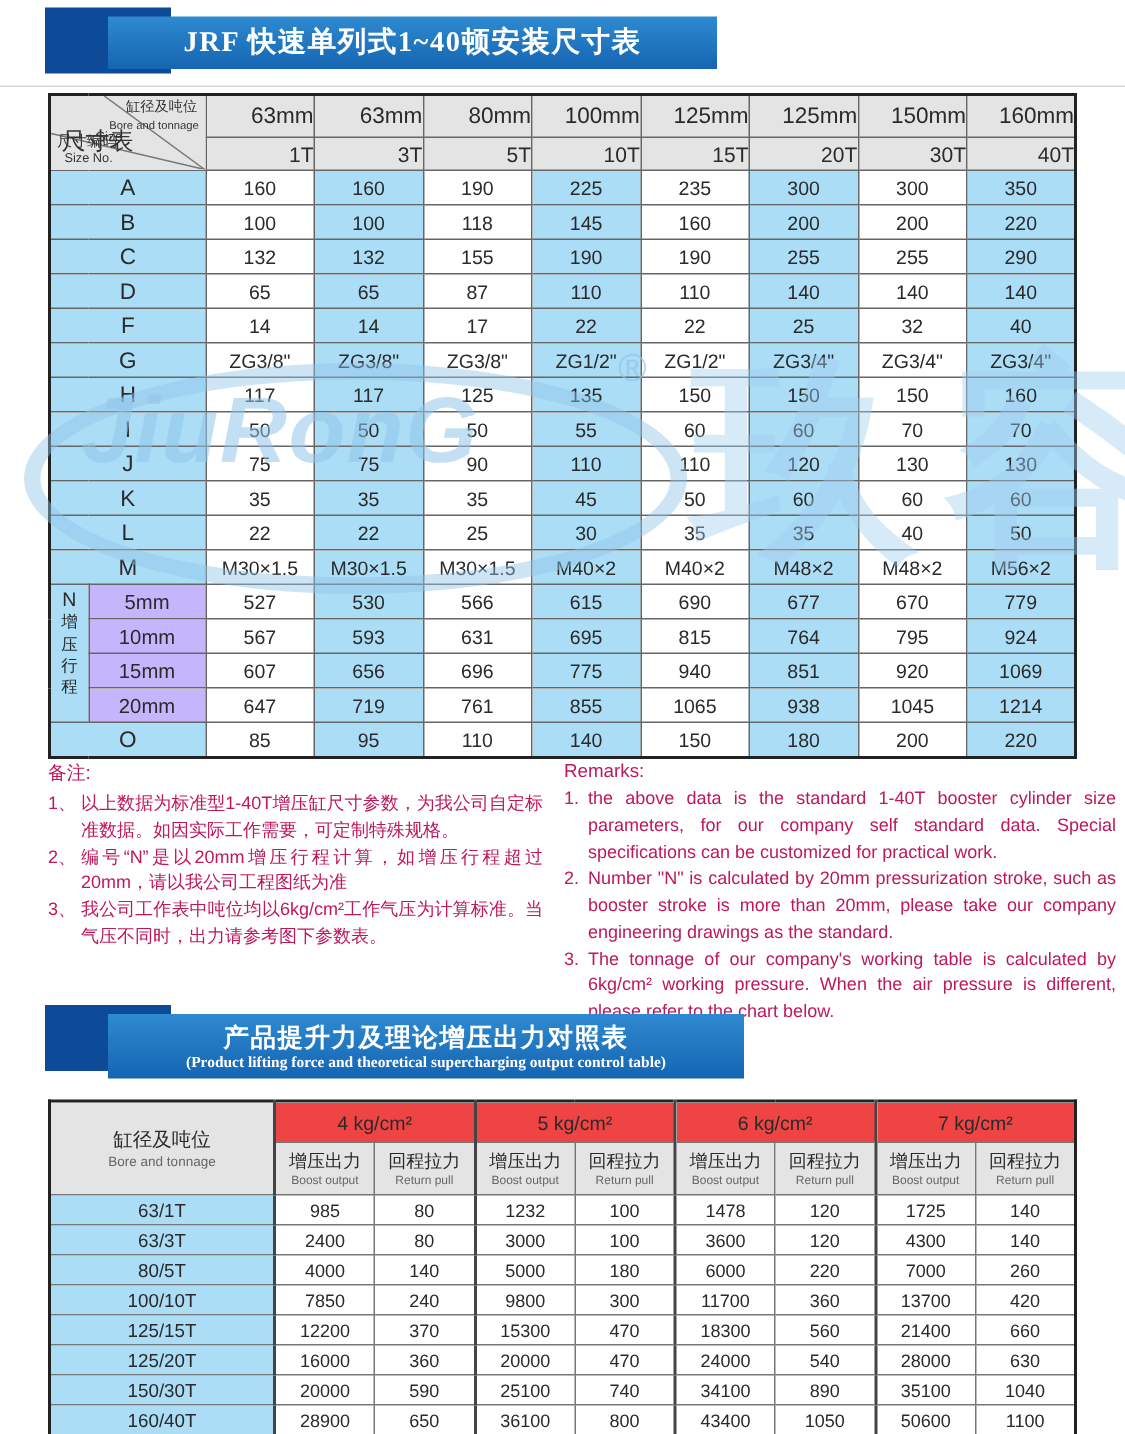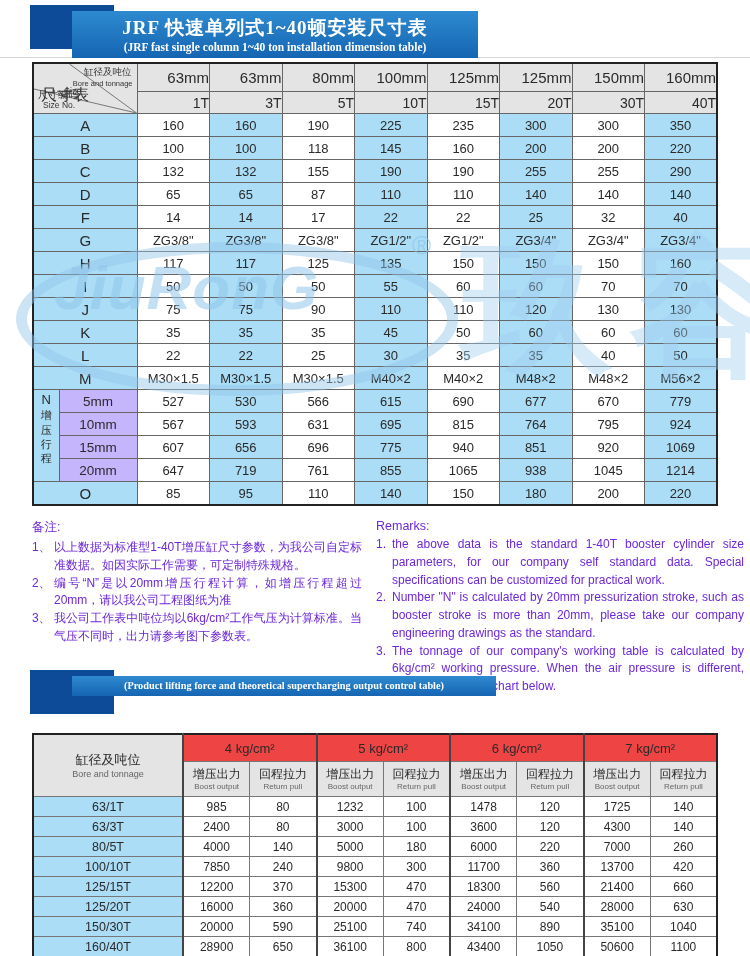--- a/index.html
+++ b/index.html
@@ -41,21 +41,21 @@
   .corner svg{position:absolute;left:0;top:0;width:100%;height:100%;}
   .corner span{position:absolute;color:#333;line-height:1.15;}
   .ctl{left:7px;top:22px;font-size:16px;}
   .ctl-en{left:30px;top:22px;font-size:9px;color:#555;}
   .ctr{right:5px;top:3px;font-size:9.5px;}
   .ctr-en{right:4px;top:16px;font-size:7.5px;color:#555;text-align:right;width:62px;}
   .cbl{left:4px;bottom:13px;font-size:10px;}
   .cbl-en{left:9px;bottom:2px;font-size:8.5px;color:#555;}
 
   
-  .notes{position:absolute;top:519px;color:#6d28d9;}
+  .notes{position:absolute;top:507px;color:#be185d;}
   #notes-zh{left:32px;width:330px;}
   #notes-en{left:376px;width:368px;}
   .ntitle{font-size:12.5px;margin-bottom:3px;}
   .nitem{display:flex;font-size:12px;line-height:1.48;text-align:justify;}
   #notes-zh .no{flex:0 0 22px;}
   #notes-en .no{flex:0 0 16px;}
   .nitem .tx{flex:1;}
 
   
   #table2{left:32px;top:733px;width:686px;border:2px solid #222;}
@@ -84,21 +84,20 @@
 </head>
 <body>
 
 <div id="page">
 
   <div class="pagesep"></div>
 
   <div id="navy1" class="navy-square"></div>
   <div id="banner1" class="banner">
     <div class="t">JRF 快速单列式1~40顿安装尺寸表</div>
-    <div class="s">(JRF fast single column 1~40 ton installation dimension table)</div>
   </div>
 
   <table id="table1">
     <colgroup>
       <col style="width:26px">
         <col style="width:78px">
       <col>
         <col>
         <col>
         <col>
@@ -363,20 +362,21 @@
       <span class="tx">Number "N" is calculated by 20mm pressurization stroke, such as booster stroke is more than 20mm, please take our company engineering drawings as the standard.</span>
     </div>
     <div class="nitem">
       <span class="no">3.</span>
       <span class="tx">The tonnage of our company's working table is calculated by 6kg/cm² working pressure. When the air pressure is different, please refer to the chart below.</span>
     </div>
   </div>
 
   <div id="navy2" class="navy-square"></div>
   <div id="banner2" class="banner">
+    <div class="t">产品提升力及理论增压出力对照表</div>
     <div class="s">(Product lifting force and theoretical supercharging output control table)</div>
   </div>
 
   <table id="table2">
     <colgroup>
       <col style="width:150px">
         <col>
         <col>
         <col>
         <col>

